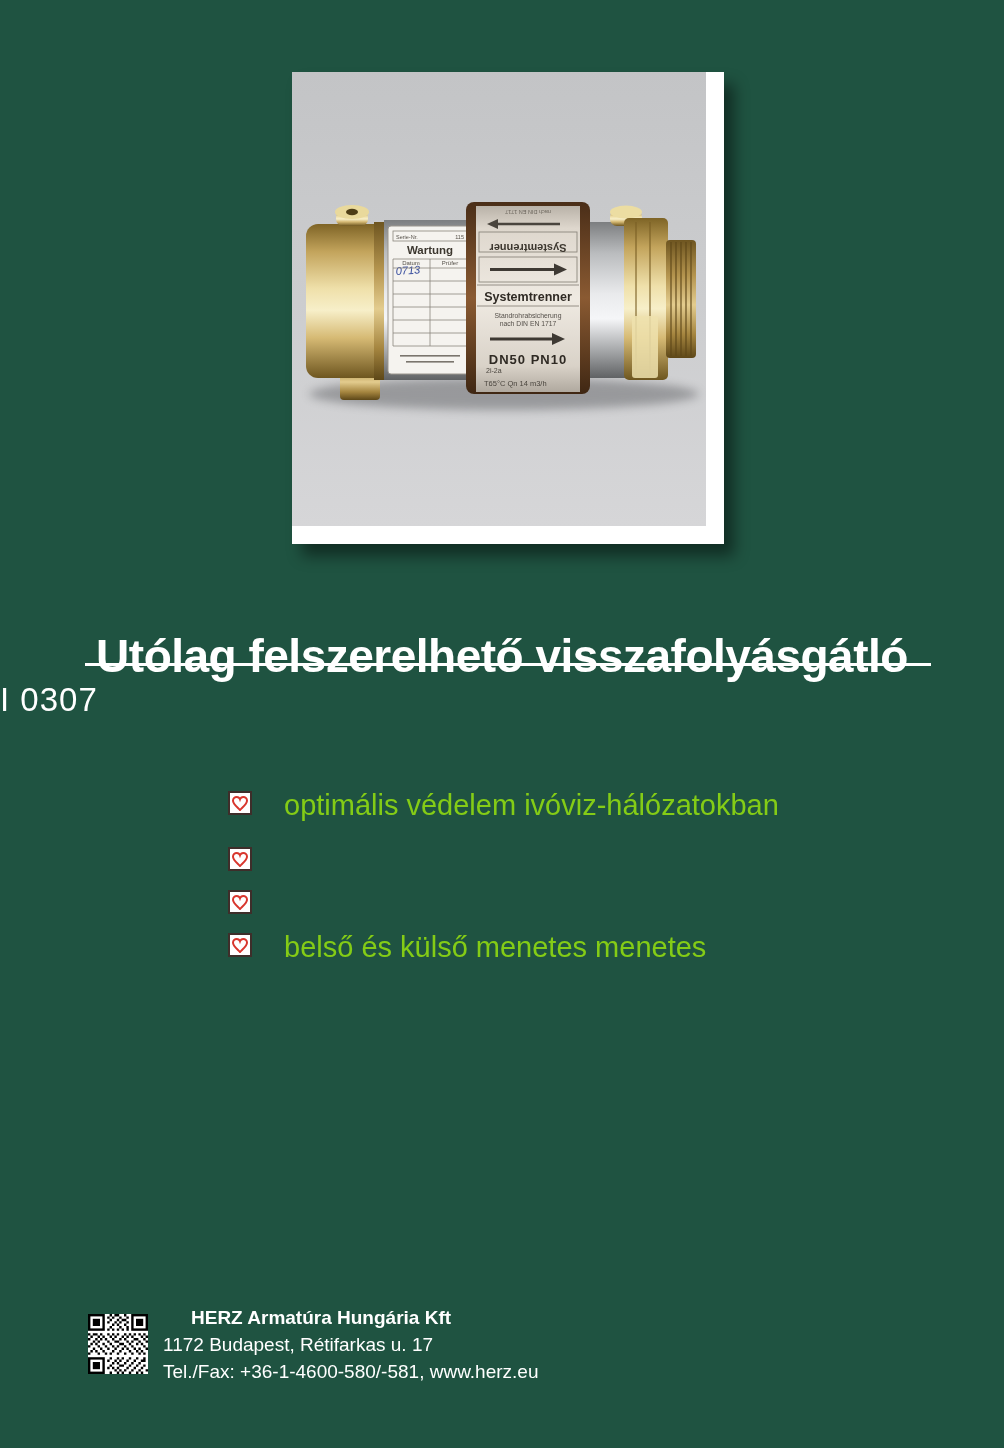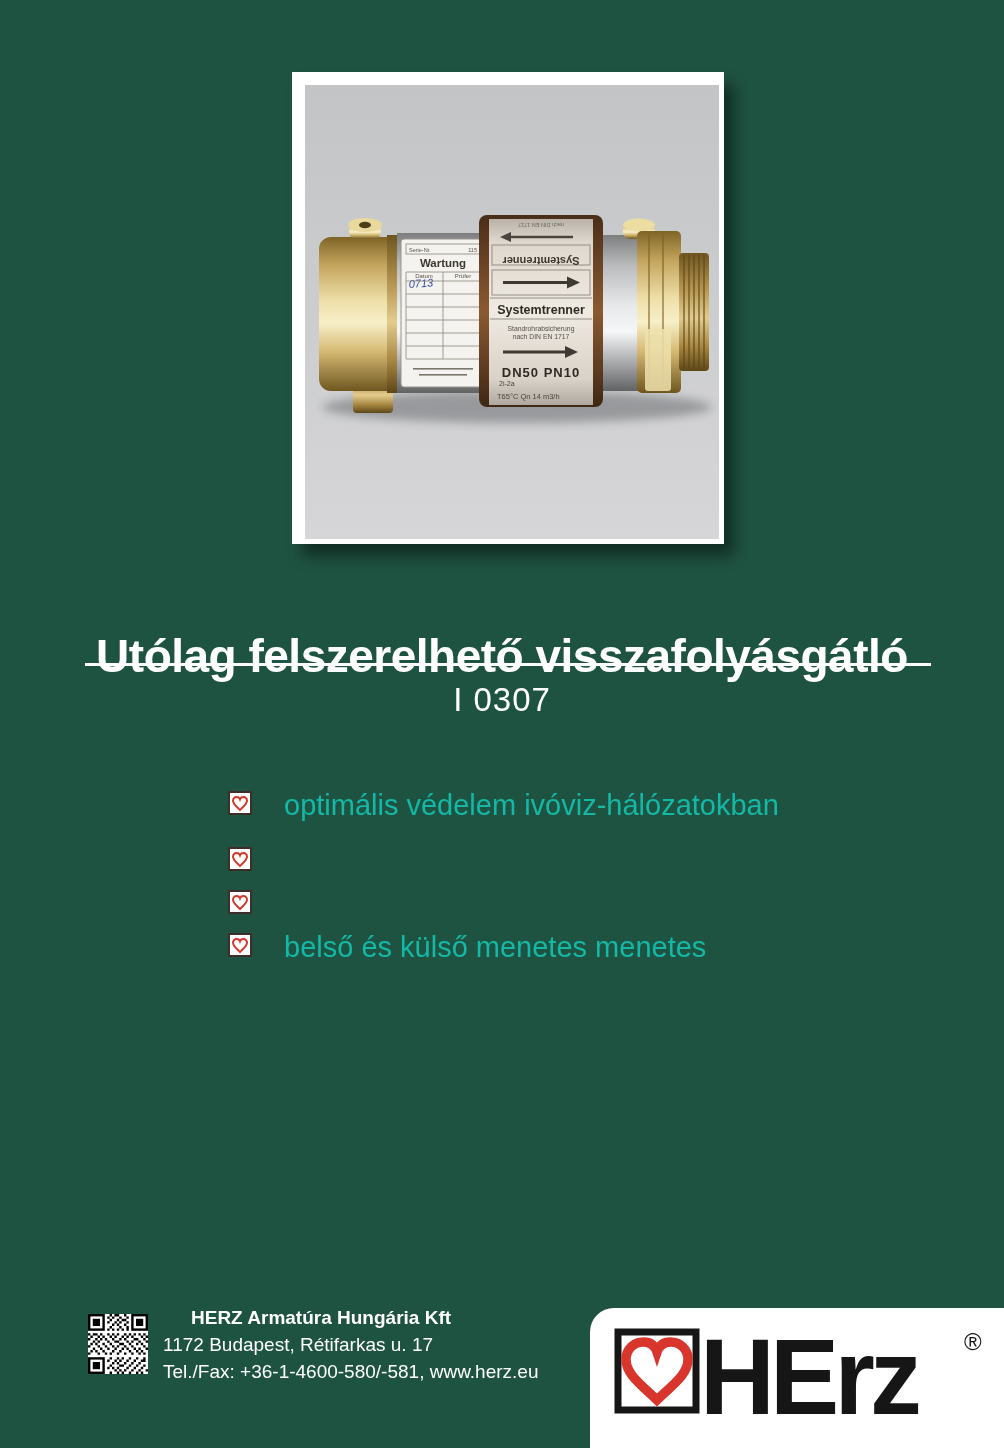--- a/index.html
+++ b/index.html
@@ -7,21 +7,21 @@
   body { font-family:"Liberation Sans", sans-serif; }
   .page {
     position:relative; width:1004px; height:1448px;
     background:#1F5341; overflow:hidden;
   }
 
   
   .photo-frame {
     position:absolute; left:292px; top:72px;
     width:432px; height:472px;
-    background:#ffffff; padding:13px;
+    background:#ffffff; padding:0;
     box-shadow:10px 12px 14px rgba(0,0,0,0.45);
     text-align:center;
   }
   .photo-inner {
     width:414px; height:454px;
     background:linear-gradient(180deg,#c3c4c6 0%, #cbccce 45%, #d6d6d8 100%);
     position:relative; overflow:hidden;
   }
 
   
@@ -31,40 +31,40 @@
     font-size:46px; font-weight:bold; letter-spacing:-0.5px;
     line-height:1.15;
     margin-top:36px;
   }
   .title-rule {
     position:absolute; top:663px; left:85px; width:846px; height:3px;
     background:#ffffff;
   }
   .doc-number {
     position:absolute; top:681px; left:0; width:100%;
-    text-align:center; color:#ffffff;
+    color:#ffffff;
     font-size:33px; font-weight:normal; letter-spacing:1px;
   }
 
   
   .features {
     position:absolute; left:228px; top:782px; width:680px;
     list-style:none;
   }
   .feature {
     display:flex; align-items:flex-start; margin-bottom:10px;
   }
   .feature-bullet {
     flex:0 0 auto; width:24px; height:24px; margin-top:9px;
     background:#ffffff; border:2px solid #3e2e2a;
     display:flex; align-items:center; justify-content:center;
   }
   .feature-bullet svg { display:block; }
   .feature-text {
-    margin-left:32px; color:#14b8a6; font-size:29px;
+    margin-left:32px; color:#84cc16; font-size:29px;
     line-height:46px; white-space:pre-line;
   }
 
   
   .qr {
     position:absolute; left:88px; top:1314px; width:60px; height:60px;
     background:#ffffff;
   }
   .footer-text {
     position:absolute; left:163px; top:1304px; color:#ffffff;
@@ -297,22 +297,14 @@
       </g>
     </svg>
   </div>
 
   <div class="footer-text">
     <div class="footer-company">HERZ Armatúra Hungária Kft</div>
     <div class="footer-address">1172 Budapest, Rétifarkas u. 17</div>
     <div class="footer-contact">Tel./Fax: +36-1-4600-580/-581, www.herz.eu</div>
   </div>
 
-  <div class="logo-box">
-    <svg class="logo-mark" width="86" height="86" viewBox="0 0 86 86">
-      <rect x="4" y="4" width="78" height="78" fill="#ffffff" stroke="#161616" stroke-width="7"></rect>
-      <path d="M43 72 C25 55 12 45.5 12 31.5 C12 21 20 14 29.5 14 C36.5 14 41 18 43 24 C45 18 49.5 14 56.5 14 C66 14 74 21 74 31.5 C74 45.5 61 55 43 72 Z" fill="#ffffff" stroke="#D8362D" stroke-width="9.5"></path>
-    </svg>
-    <span class="logo-word">HErz</span>
-    <span class="logo-reg">®</span>
-  </div>
 
 </div>
 
 </body></html>

